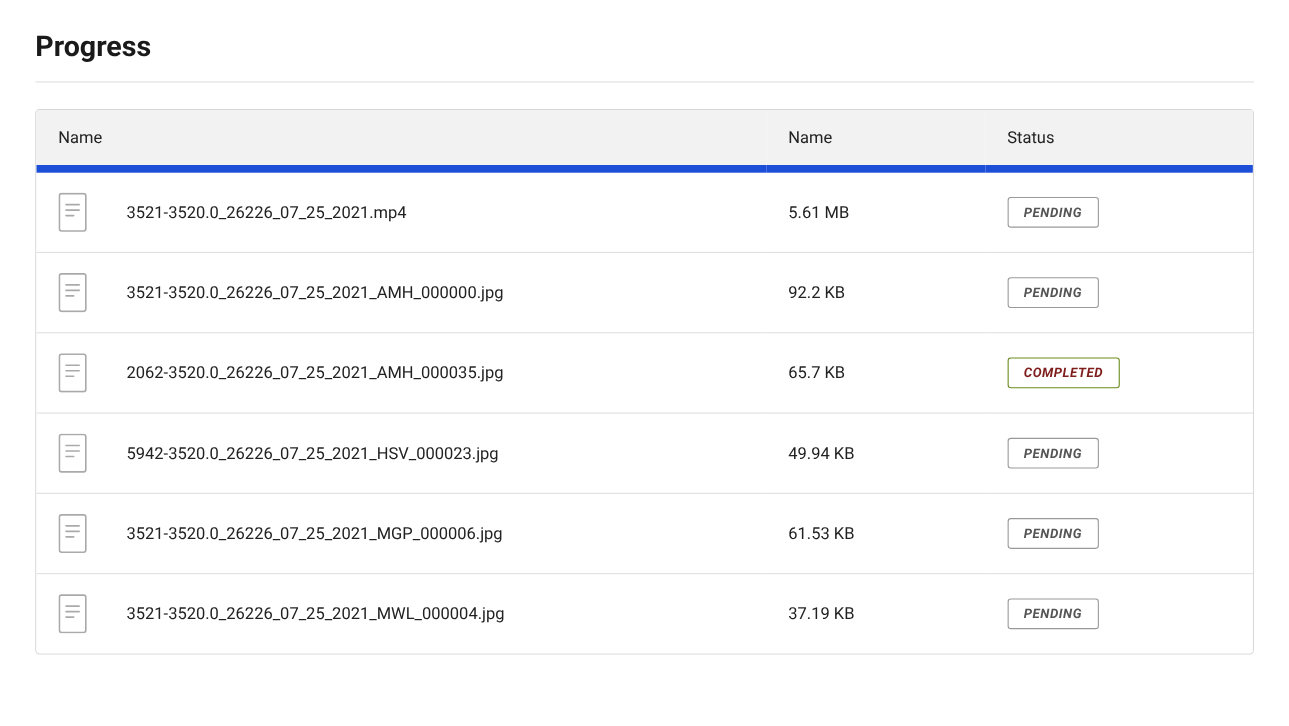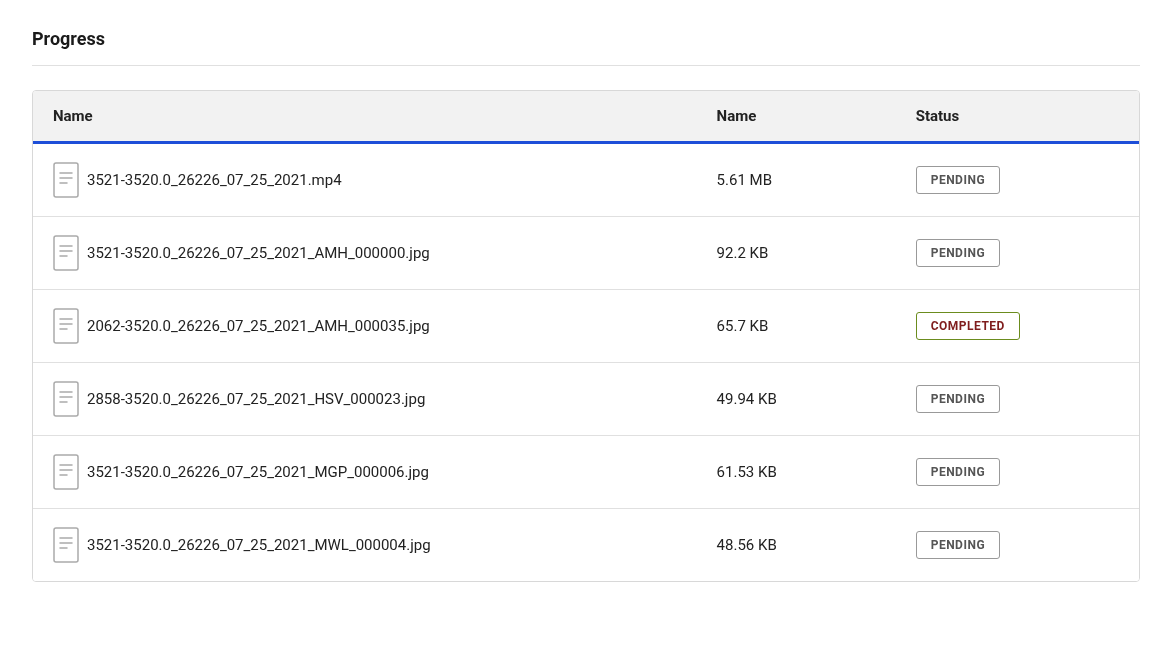--- a/index.html
+++ b/index.html
@@ -14,21 +14,21 @@
       color: #222222;
       width: 1172px;
       min-height: 660px;
     }
 
     .page-container {
       padding: 28px 32px;
     }
 
     .page-title {
-      font-size: 18px;
+      font-size: 26px;
       font-weight: 700;
       color: #1a1a1a;
       margin-bottom: 24px;
       padding-bottom: 16px;
       border-bottom: 1px solid #e0e0e0;
     }
 
     .table-wrapper {
       border: 1px solid #d8d8d8;
       border-radius: 4px;
@@ -42,23 +42,23 @@
     }
 
     thead tr {
       background-color: #f2f2f2;
     }
 
     thead th {
       padding: 16px 20px;
       text-align: left;
       font-size: 15px;
-      font-weight: 700;
+      font-weight: 400;
       color: #222;
-      border-bottom: 3px solid #1d4ed8;
+      border-bottom: 7px solid #1d4ed8;
     }
 
     thead th.col-name {
       width: 60%;
     }
 
     thead th.col-size {
       width: 18%;
     }
 
@@ -78,21 +78,21 @@
     tbody td {
       padding: 18px 20px;
       font-size: 15px;
       color: #222;
       vertical-align: middle;
     }
 
     .file-cell {
       display: flex;
       align-items: center;
-      gap: 4px;
+      gap: 32px;
     }
 
     .file-icon {
       width: 30px;
       height: 36px;
       flex-shrink: 0;
       color: #888;
     }
 
     .file-name {
@@ -103,20 +103,21 @@
     .status-badge {
       display: inline-block;
       padding: 6px 14px;
       border: 1px solid #999;
       border-radius: 3px;
       font-size: 12px;
       font-weight: 700;
       letter-spacing: 0.5px;
       color: #555;
       background: #fff;
+      font-style: italic;
     }
 
     .status-badge.completed {
       border-color: #6b8c1e;
       color: #7f1d1d;
     }
 
     .status-badge.pending {
       border-color: #999;
       color: #555;
@@ -191,21 +192,21 @@
           </tr>
           <tr>
             <td>
       <div class="file-cell">
         <svg class="file-icon" viewBox="0 0 30 36" fill="none" xmlns="http://www.w3.org/2000/svg">
           <rect x="1" y="1" width="24" height="34" rx="2" stroke="#aaa" stroke-width="1.5" fill="white"></rect>
           <line x1="7" y1="11" x2="19" y2="11" stroke="#aaa" stroke-width="1.5" stroke-linecap="round"></line>
           <line x1="7" y1="16" x2="19" y2="16" stroke="#aaa" stroke-width="1.5" stroke-linecap="round"></line>
           <line x1="7" y1="21" x2="14" y2="21" stroke="#aaa" stroke-width="1.5" stroke-linecap="round"></line>
         </svg>
-        <span class="file-name">2858-3520.0_26226_07_25_2021_HSV_000023.jpg</span>
+        <span class="file-name">5942-3520.0_26226_07_25_2021_HSV_000023.jpg</span>
       </div>
     </td>
             <td>49.94 KB</td>
             <td><span class="status-badge pending">PENDING</span></td>
           </tr>
           <tr>
             <td>
       <div class="file-cell">
         <svg class="file-icon" viewBox="0 0 30 36" fill="none" xmlns="http://www.w3.org/2000/svg">
           <rect x="1" y="1" width="24" height="34" rx="2" stroke="#aaa" stroke-width="1.5" fill="white"></rect>
@@ -224,19 +225,19 @@
       <div class="file-cell">
         <svg class="file-icon" viewBox="0 0 30 36" fill="none" xmlns="http://www.w3.org/2000/svg">
           <rect x="1" y="1" width="24" height="34" rx="2" stroke="#aaa" stroke-width="1.5" fill="white"></rect>
           <line x1="7" y1="11" x2="19" y2="11" stroke="#aaa" stroke-width="1.5" stroke-linecap="round"></line>
           <line x1="7" y1="16" x2="19" y2="16" stroke="#aaa" stroke-width="1.5" stroke-linecap="round"></line>
           <line x1="7" y1="21" x2="14" y2="21" stroke="#aaa" stroke-width="1.5" stroke-linecap="round"></line>
         </svg>
         <span class="file-name">3521-3520.0_26226_07_25_2021_MWL_000004.jpg</span>
       </div>
     </td>
-            <td>48.56 KB</td>
+            <td>37.19 KB</td>
             <td><span class="status-badge pending">PENDING</span></td>
           </tr>
         </tbody>
     </table>
   </div>
 </div>
 
 </body></html>

